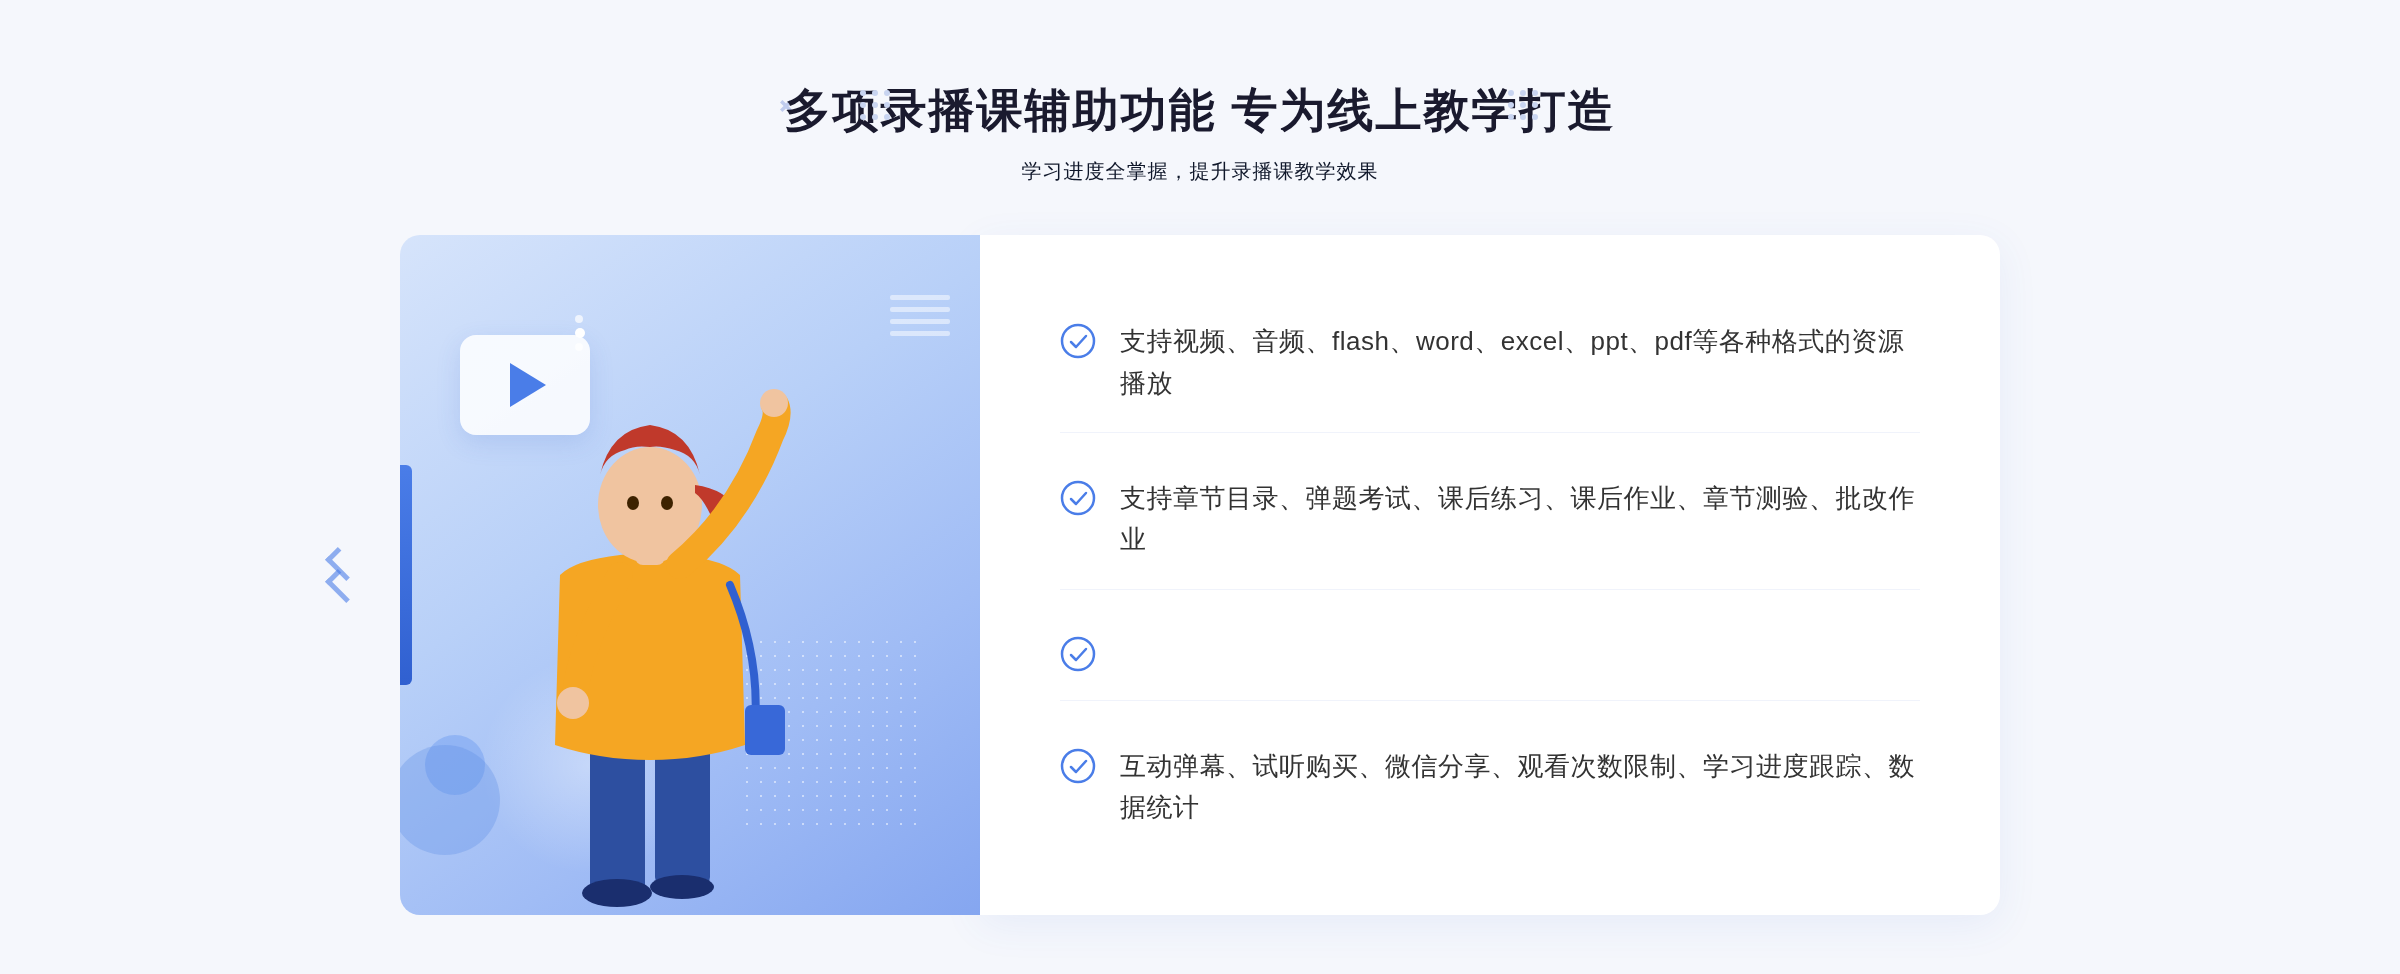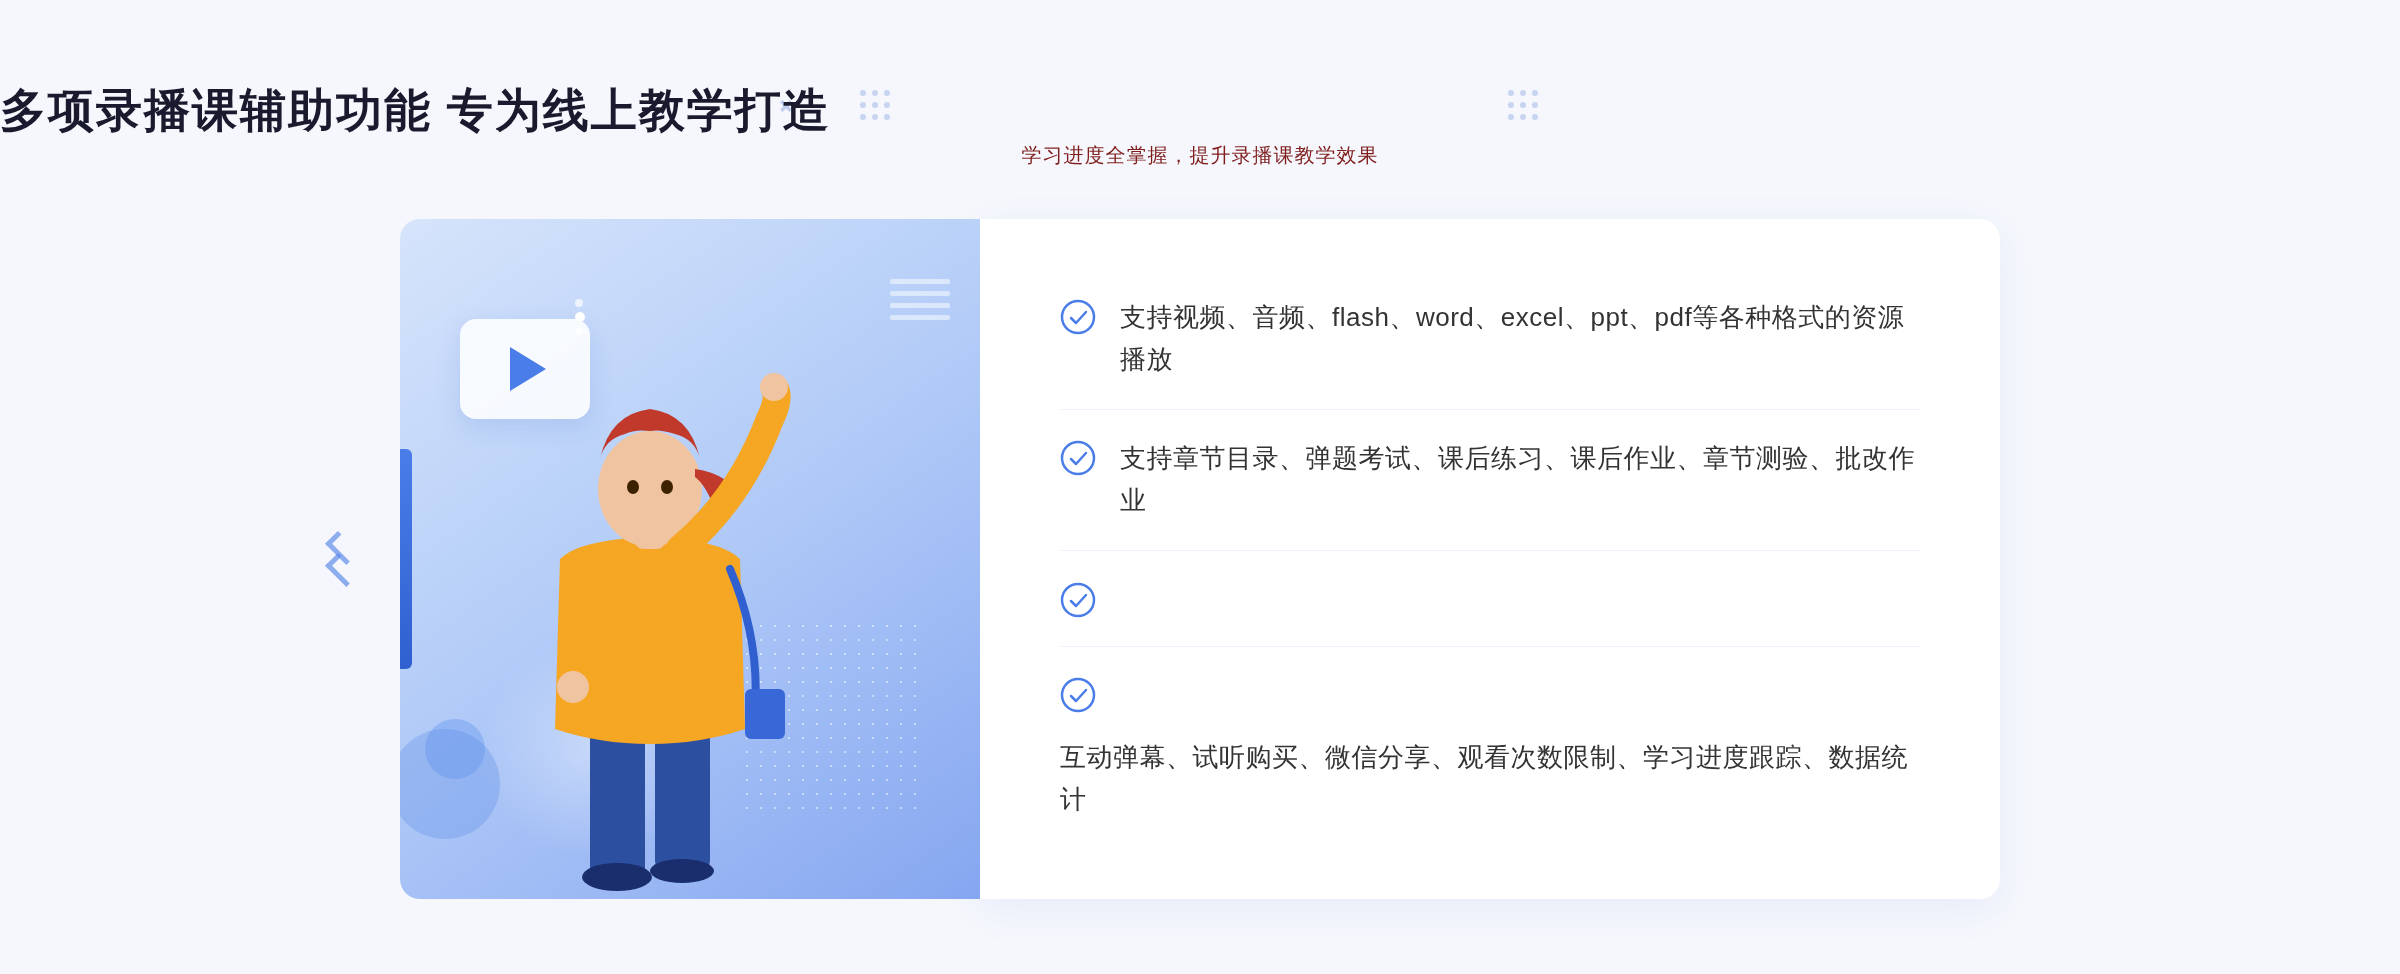--- a/index.html
+++ b/index.html
@@ -40,34 +40,35 @@
     .header-section {
       text-align: center;
       margin-bottom: 50px;
       position: relative;
       width: 100%;
     }
 
     .title-row {
       display: flex;
       align-items: center;
+      justify-content: center;
       gap: 20px;
-      margin-bottom: 0;
+      margin-bottom: 16px;
     }
 
     .main-title {
       font-size: 46px;
       font-weight: 700;
       color: #1a1a2e;
       letter-spacing: 2px;
     }
 
     .sub-title {
       font-size: 20px;
-      color: #7f1d1d;
+      color: #0f172a;
       letter-spacing: 1px;
     }
 
     .content-area {
       width: 1600px;
       display: flex;
       align-items: stretch;
       gap: 0;
       position: relative;
       justify-content: flex-end;
@@ -234,21 +235,20 @@
     .feature-item {
       display: flex;
       align-items: flex-start;
       gap: 24px;
       padding: 28px 0;
       border-bottom: 1px solid #f0f3fb;
     }
 
     .feature-item:last-child {
       border-bottom: none;
-      flex-direction: column;
     }
 
     .check-icon {
       width: 36px;
       height: 36px;
       flex-shrink: 0;
       margin-top: 2px;
     }
 
     .check-icon svg {

